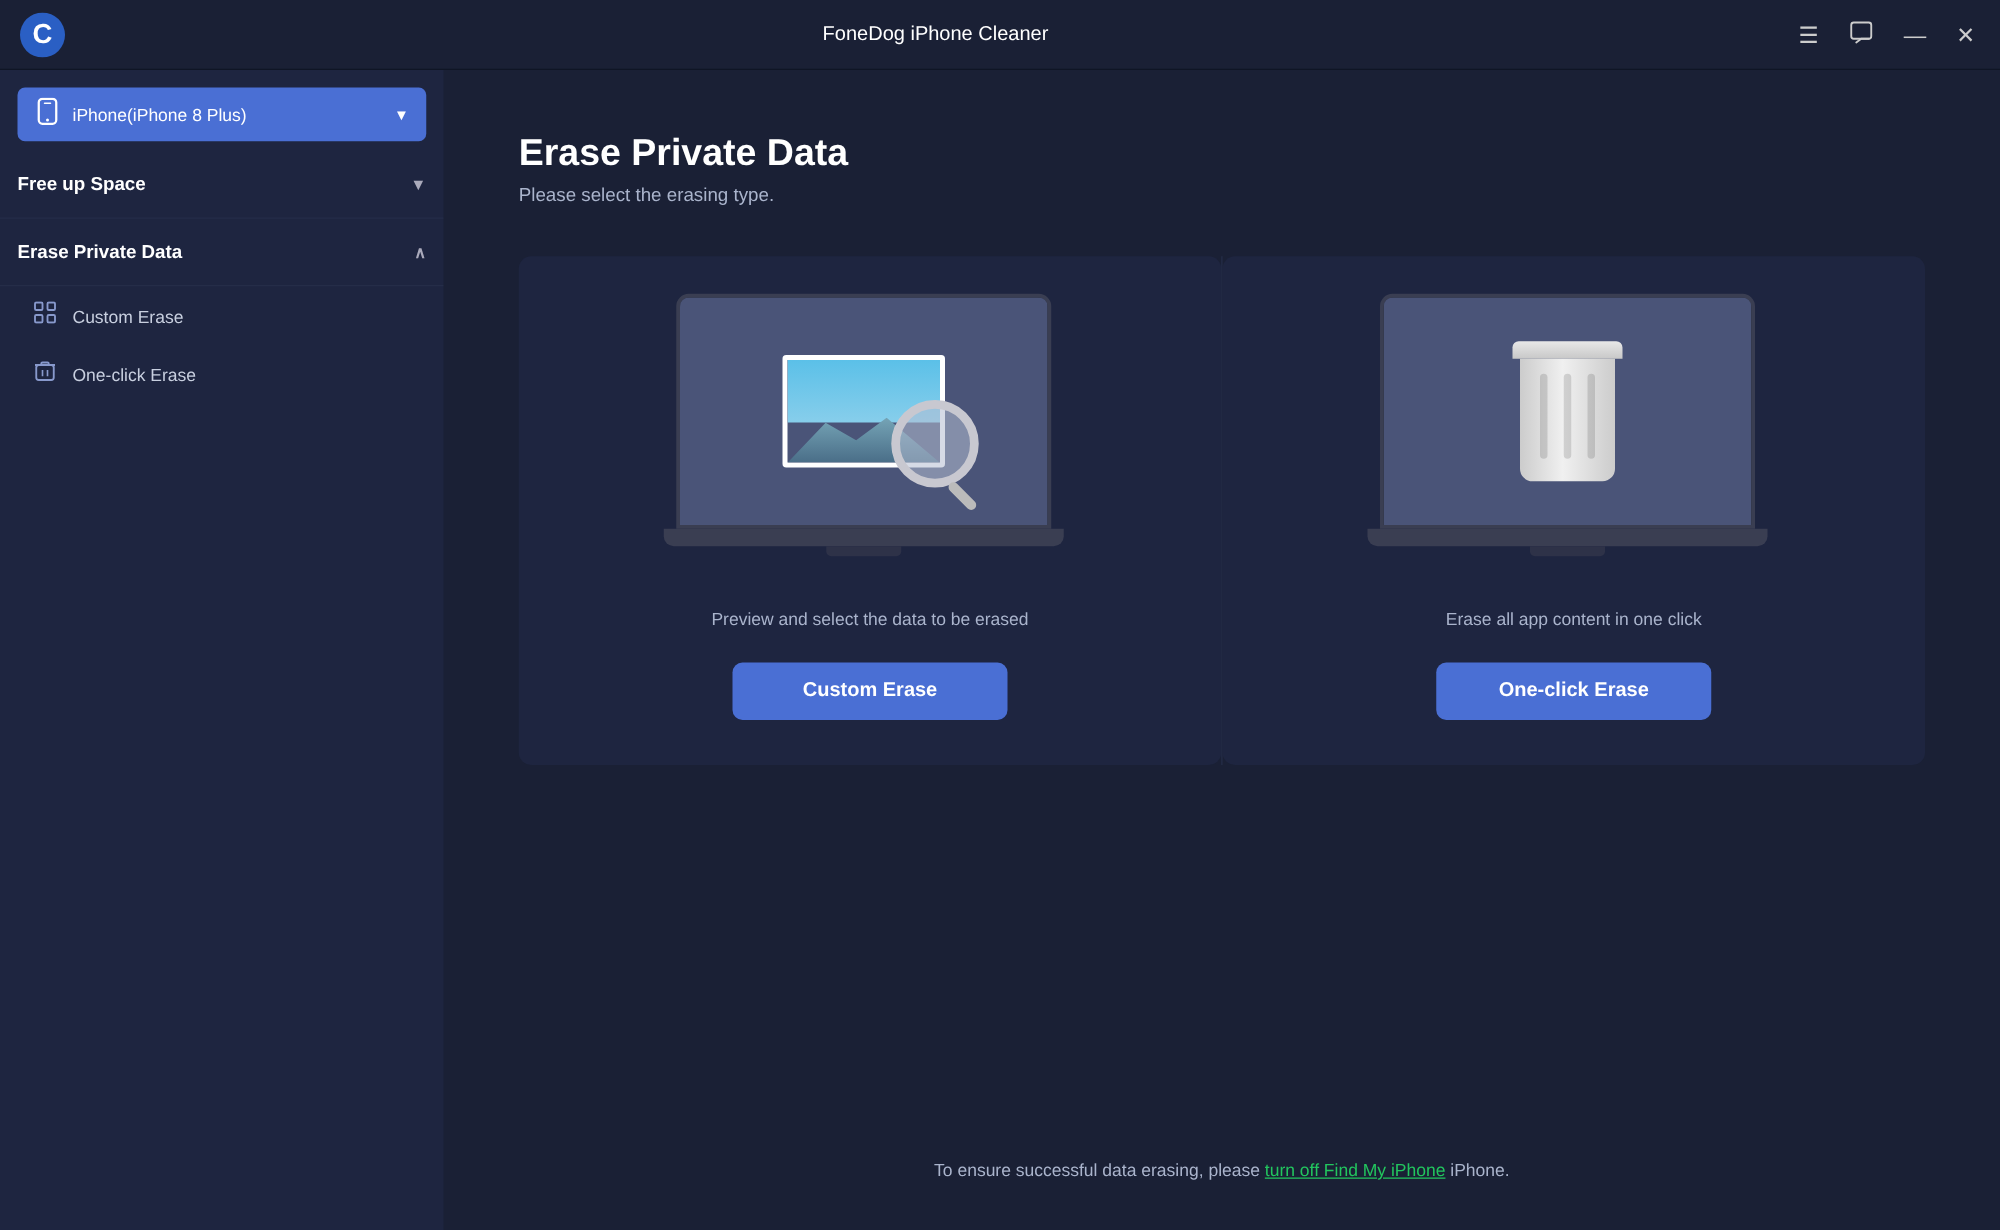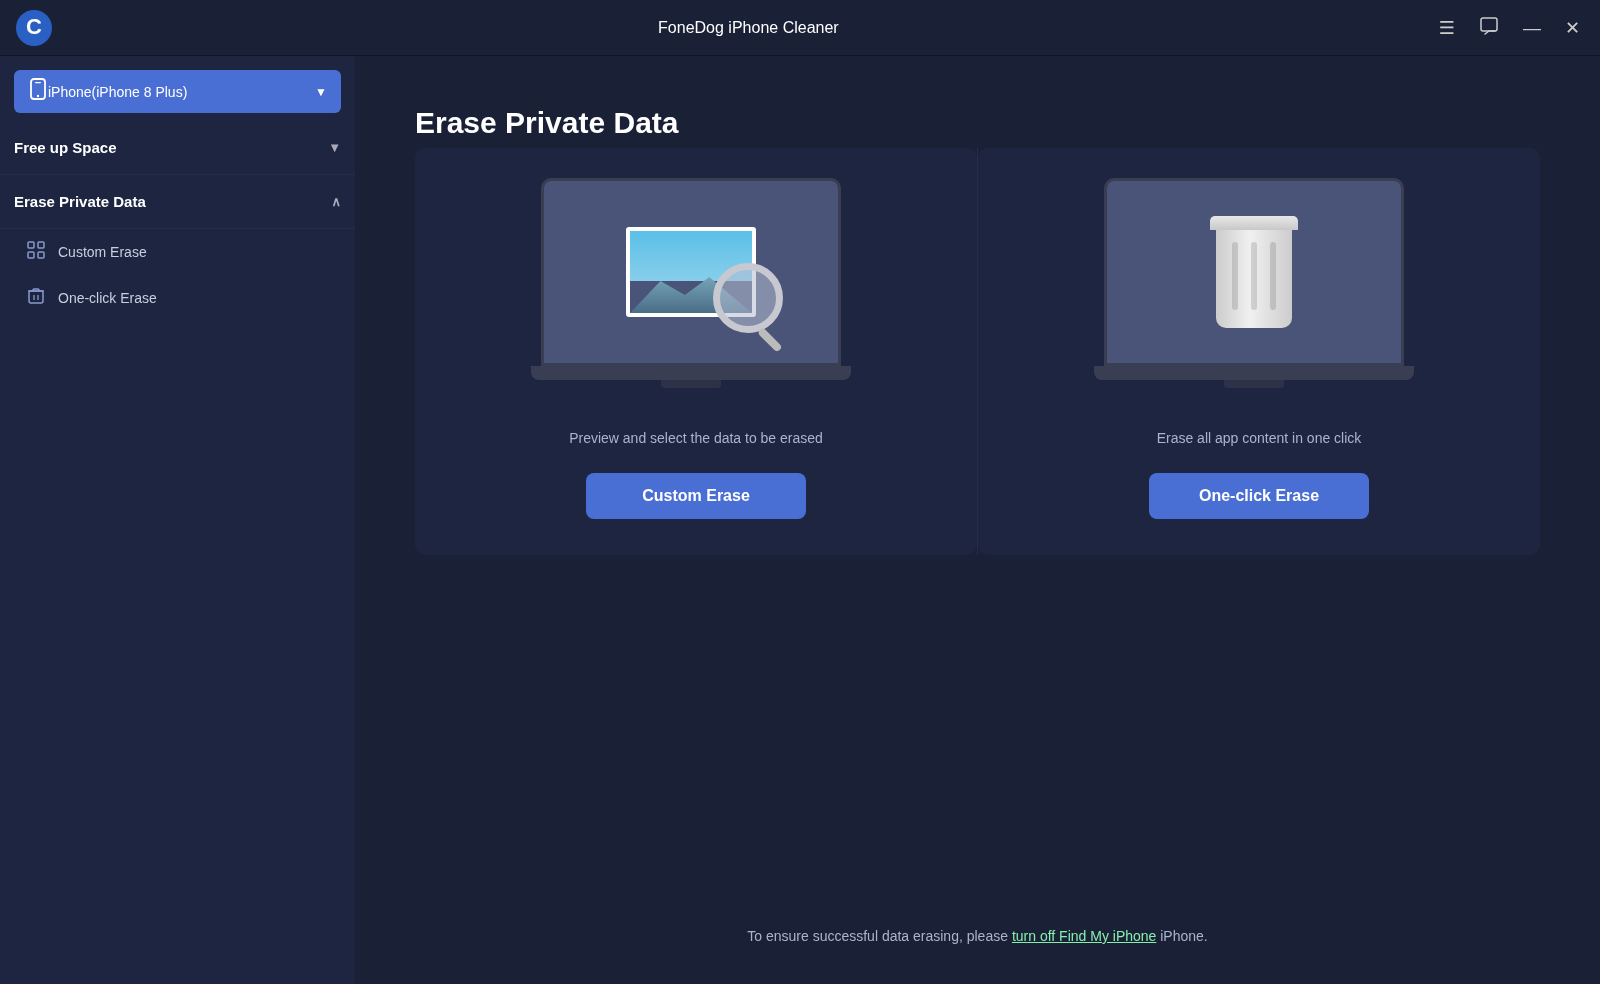--- a/index.html
+++ b/index.html
@@ -75,20 +75,21 @@
     }
 
     .device-selector {
       margin: 14px 14px 8px 14px;
       background: #4a6fd4;
       border-radius: 6px;
       padding: 8px 14px;
       display: flex;
       align-items: center;
       cursor: pointer;
+      gap: 10px;
     }
 
     .device-icon {
       color: #fff;
       font-size: 18px;
     }
 
     .device-name {
       flex: 1;
       font-size: 14px;
@@ -228,21 +229,21 @@
     }
 
     .bottom-note {
       font-size: 14px;
       color: #aab4cc;
       text-align: center;
       margin-top: auto;
     }
 
     .bottom-note a {
-      color: #86efac;
+      color: #22c55e;
       text-decoration: underline;
       cursor: pointer;
     }
 
     .divider {
       width: 1px;
       background: #252d48;
       margin: 0;
     }
   </style>
@@ -324,20 +325,21 @@
         <span>One-click Erase</span>
       </div>
     </div>
 
 
   </div>
 
   <div class="content">
 
     <h1 class="page-title">Erase Private Data</h1>
+    <p class="page-subtitle">Please select the erasing type.</p>
 
     <div class="cards-row">
 
       <div class="erase-card">
         <div class="card-image">
 
           <div style="position:relative; width:310px; height:210px; display:flex; flex-direction:column; align-items:center;">
             <div class="laptop-outer" style="width:300px; height:190px;">
               <div class="laptop-screen">
 

